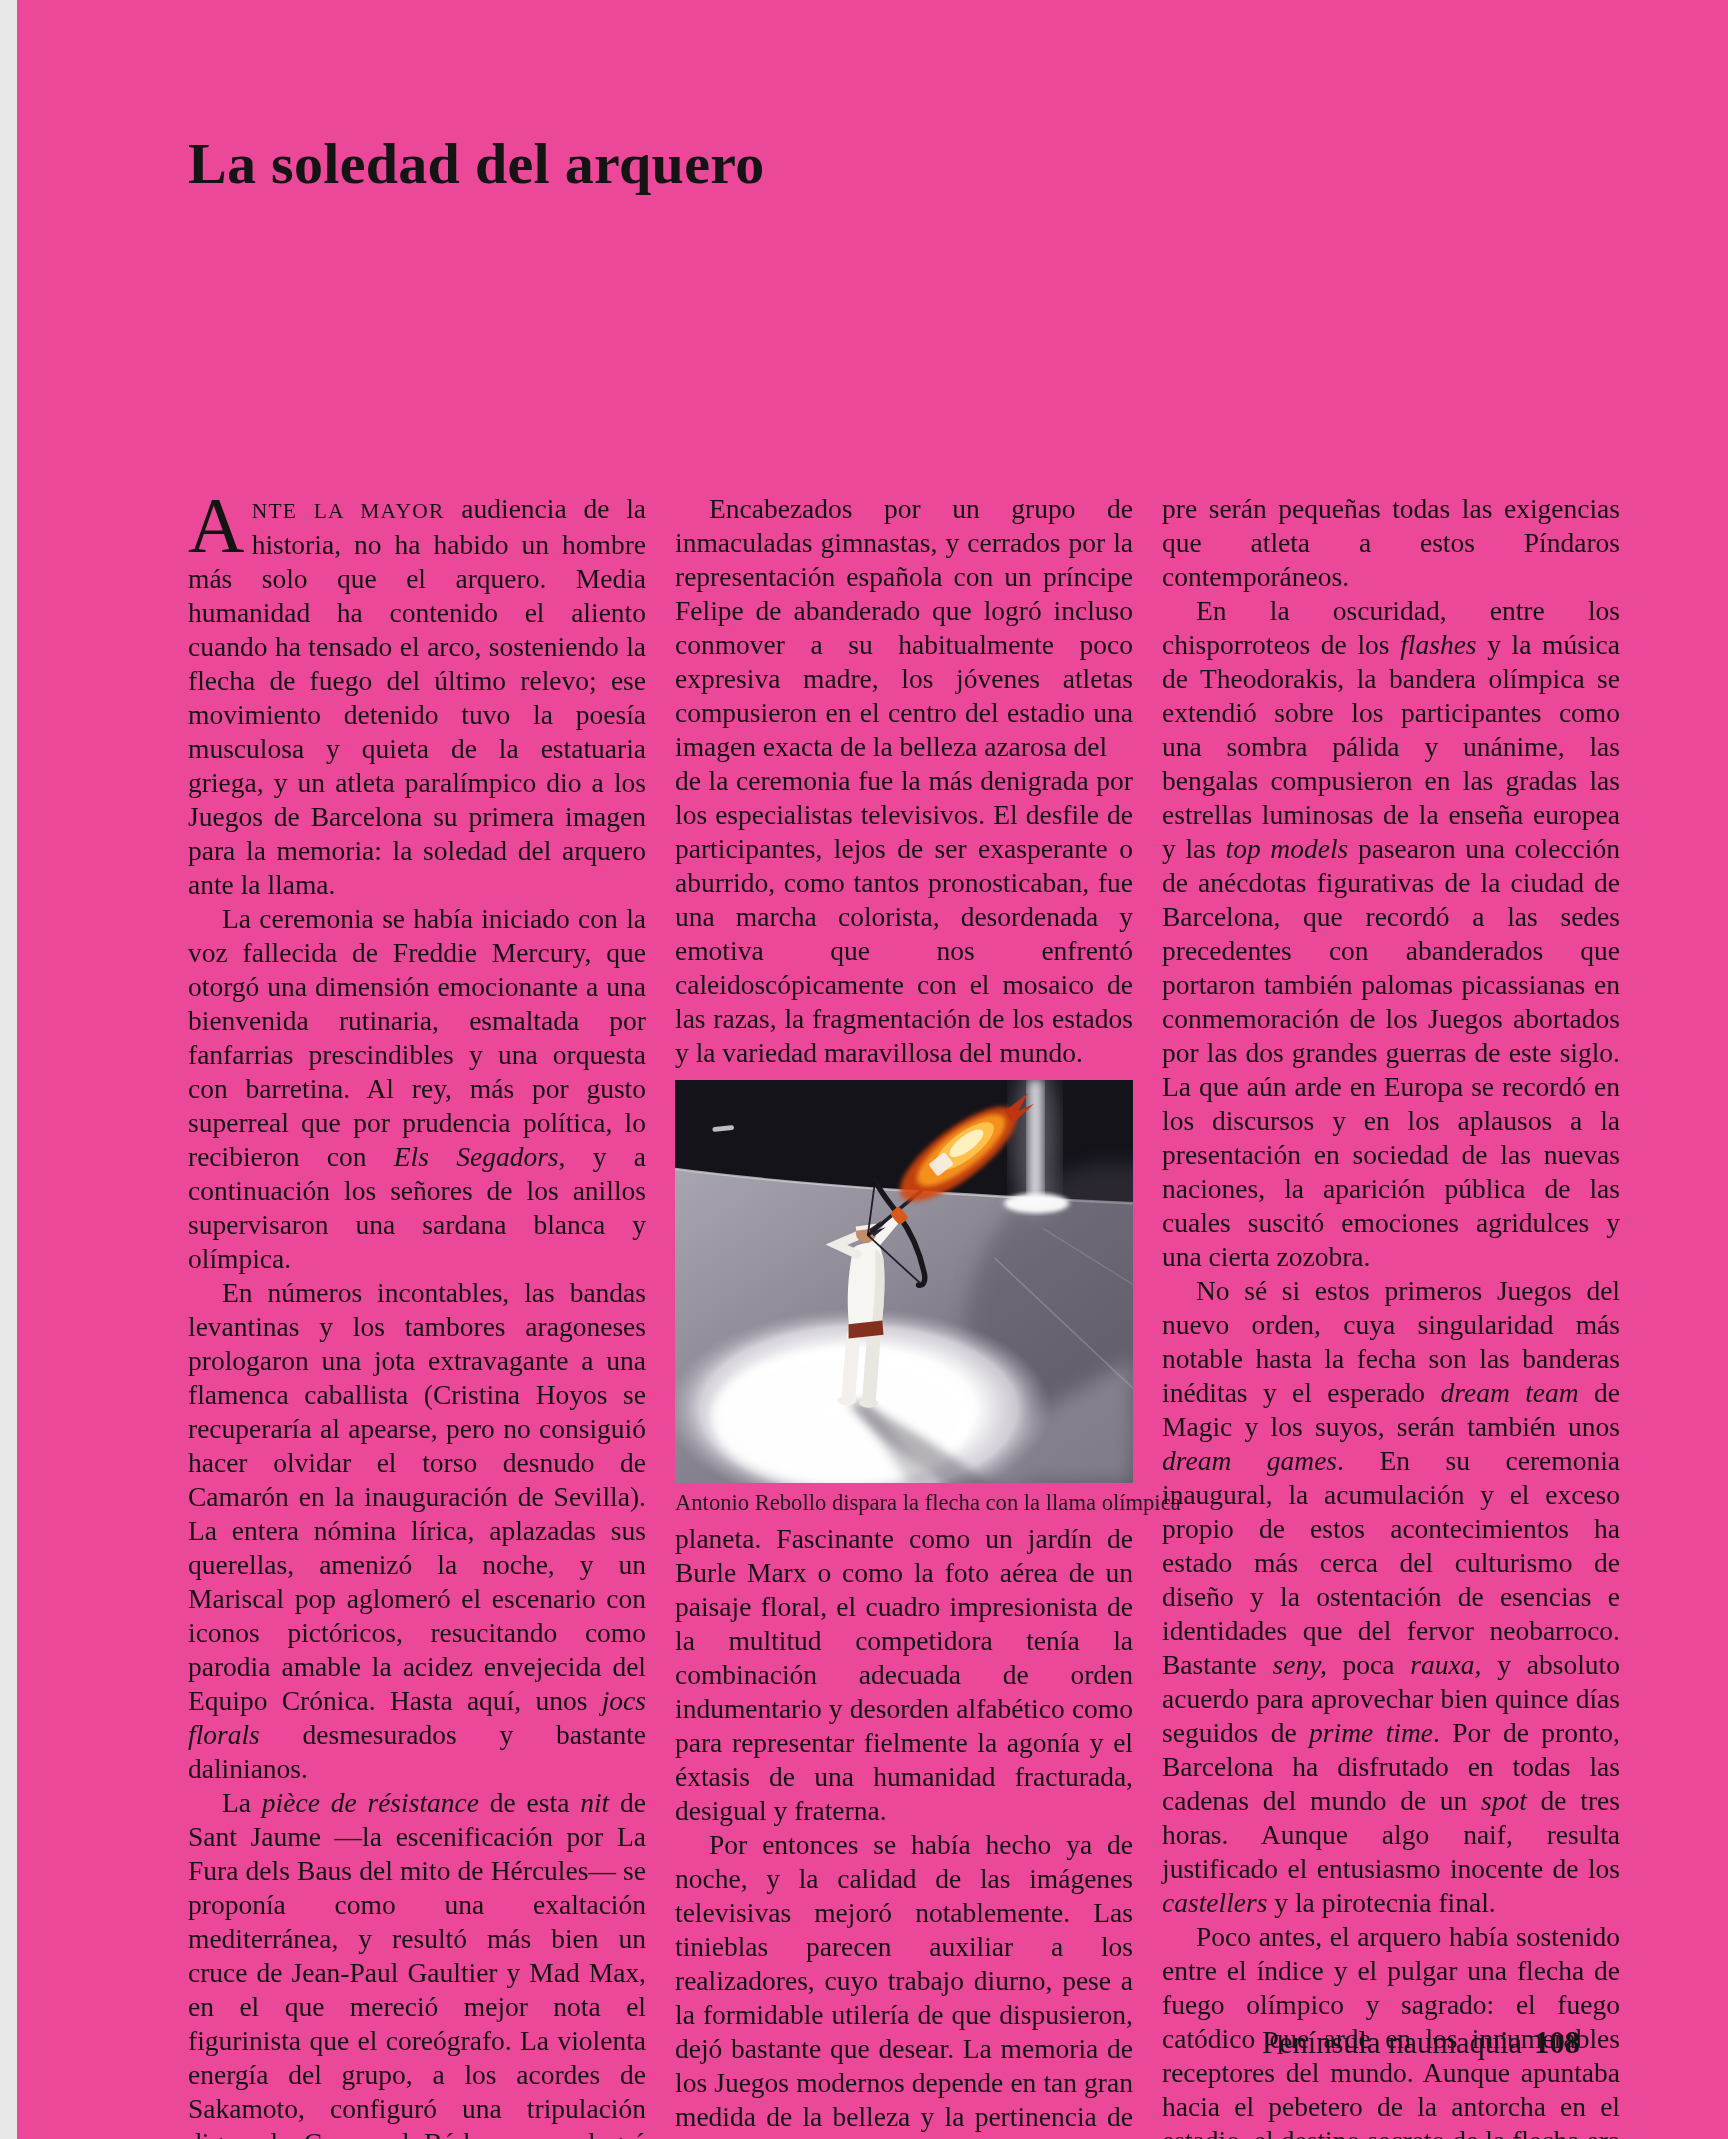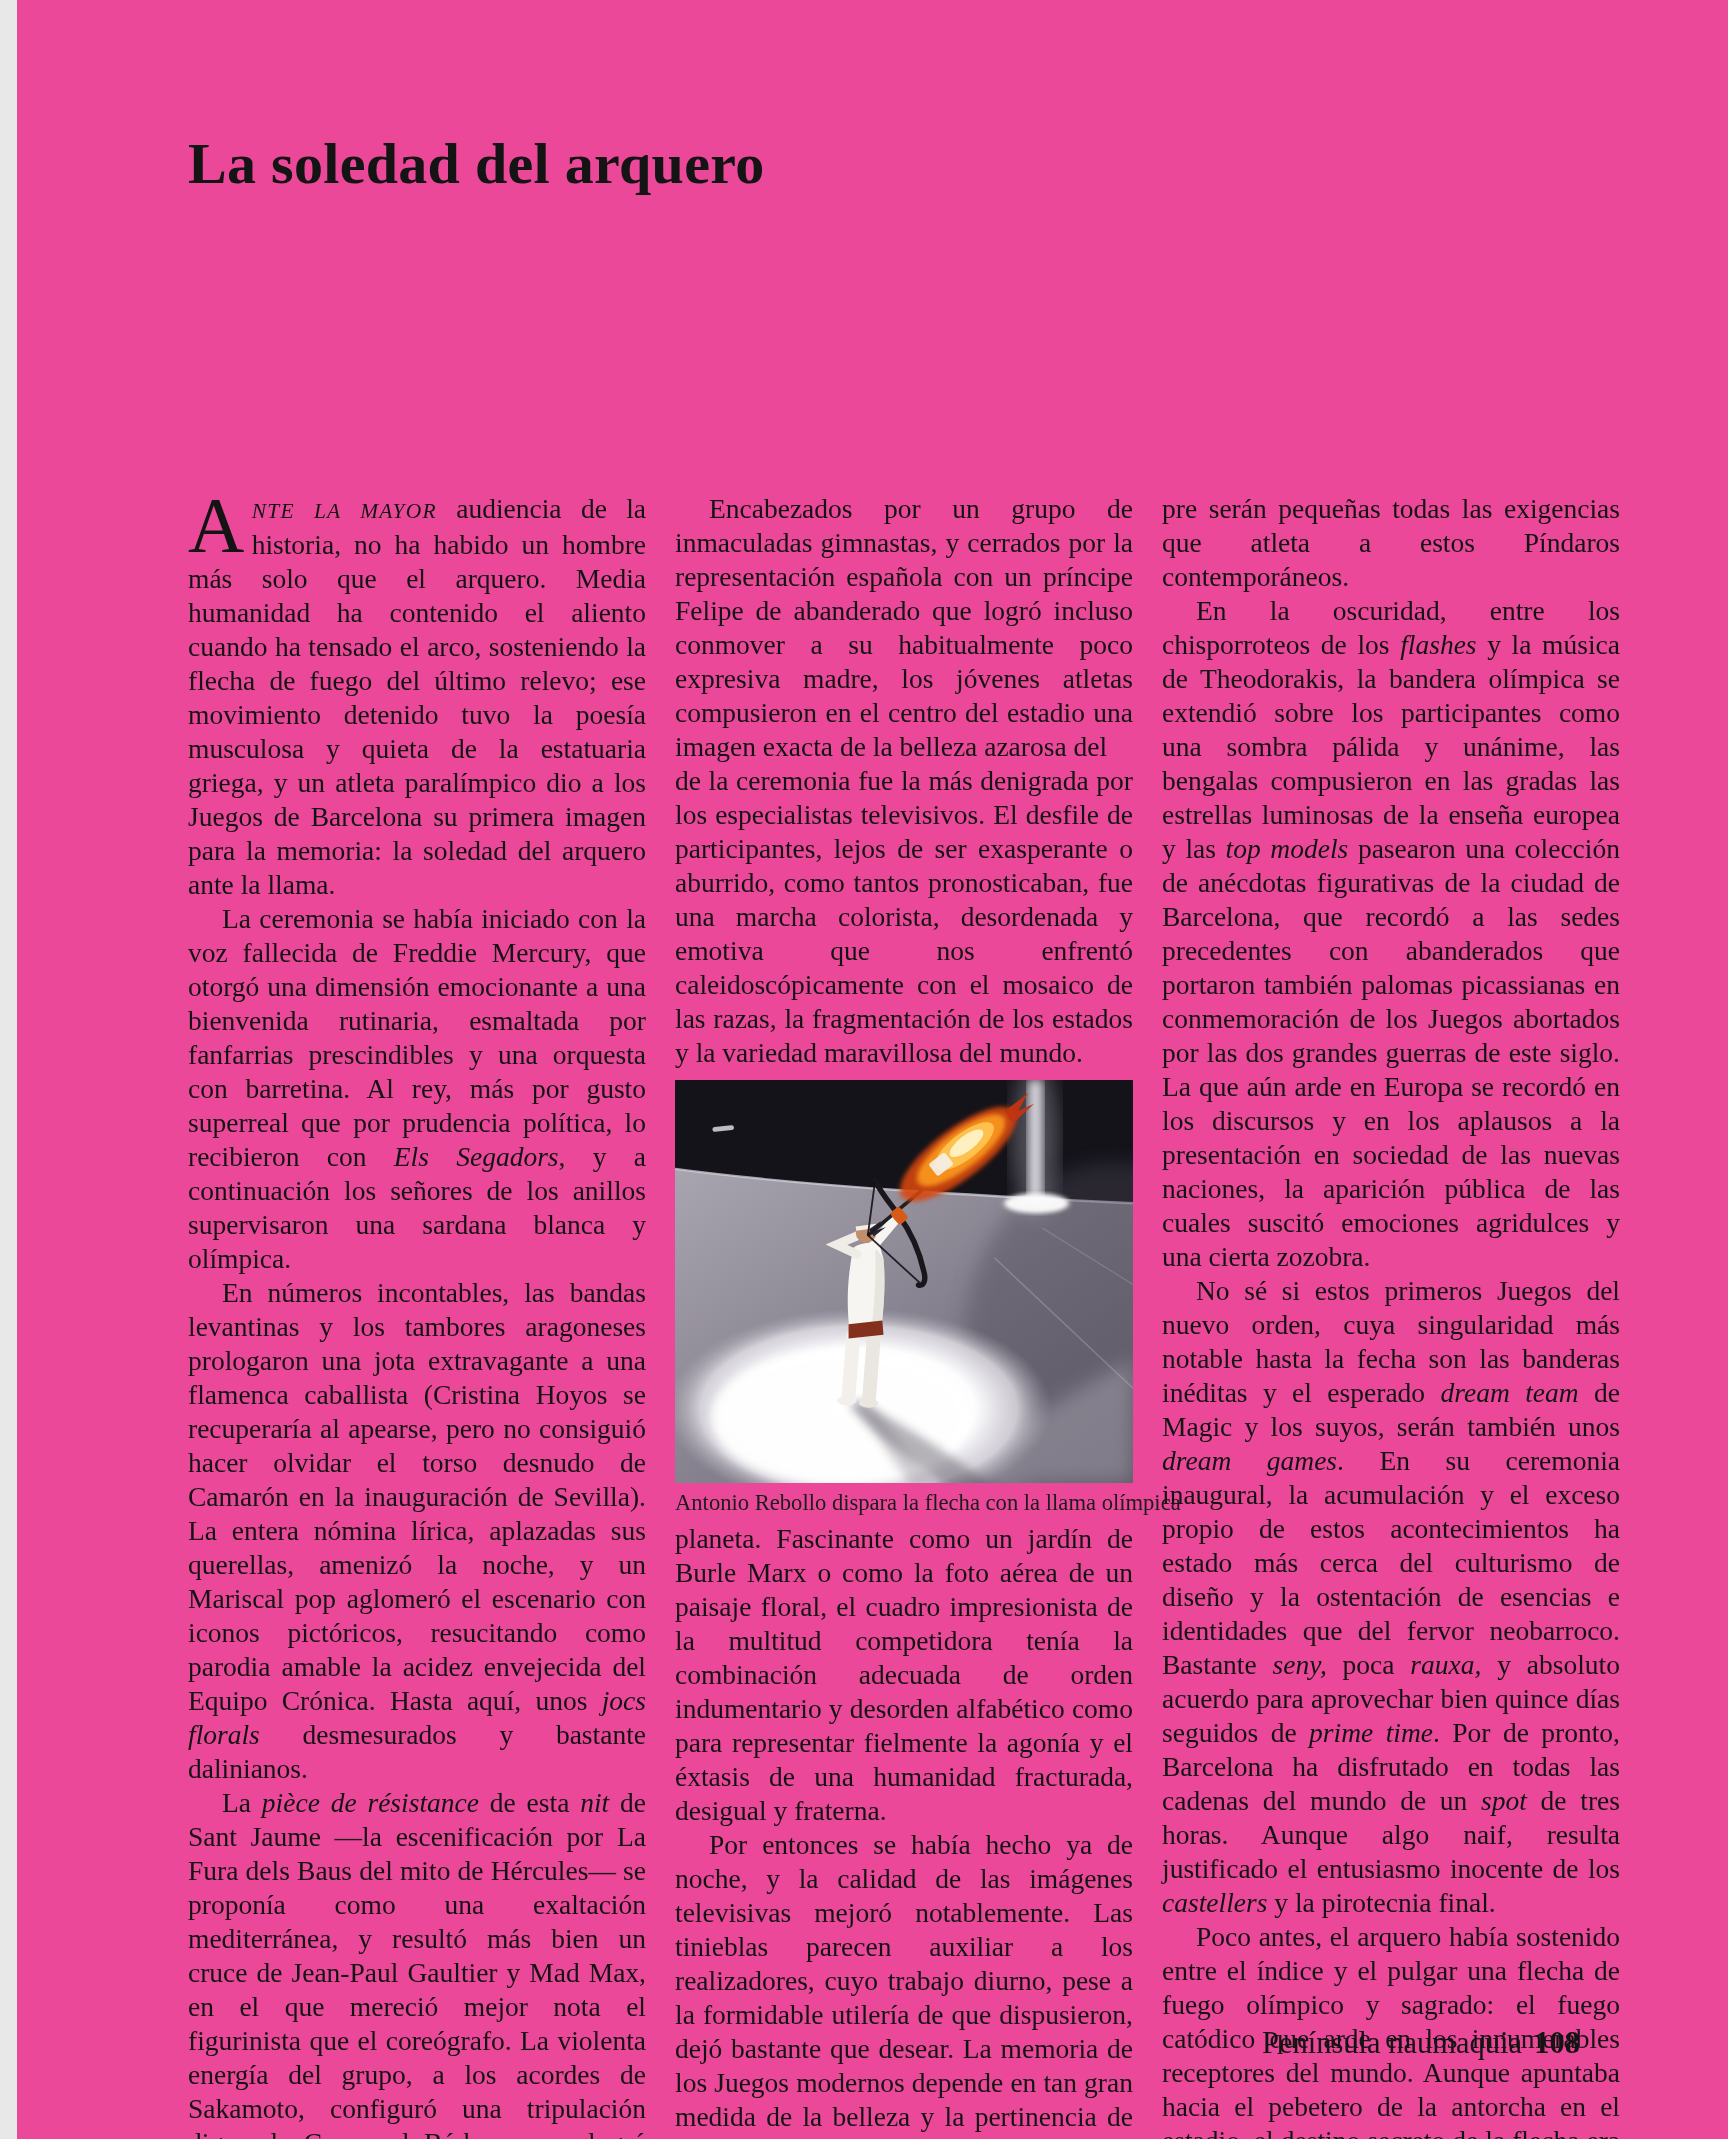--- a/index.html
+++ b/index.html
@@ -12,21 +12,21 @@
   h2 { margin:7.3px 0 0 1.2px; font-size:37px; line-height:39px; font-style:italic; font-weight:normal; }
   .columns {
     position:absolute; left:171px; top:492px; width:1432px;
     display:flex; gap:29px; align-items:flex-start;
   }
   .col { width:458px; font-size:27.5px; line-height:34px; text-align:justify; hyphens:auto; }
   .para { margin:0; text-indent:34px; }
   .para.noindent { text-indent:0; }
   .para .it { font-style:italic; }
   .dropcap { float:left; font-size:78px; line-height:63px; padding:1.2px 7.3px 0 0; }
-  .smallcaps { font-size:0.78em; letter-spacing:0.06em;font-style:italic; }
+  .smallcaps { font-size:0.78em; letter-spacing:0.06em; }
   figure { margin:9.8px 0 6.1px 0; width:552px; }
   .photo { width:458px; height:403px; }
   .photo svg { display:block; width:100%; height:100%; }
   figcaption { font-size:22.6px; line-height:27px; text-align:left; margin-top:6.1px; color:#1c1c1c; }
   footer {
     position:absolute; top:2026px; right:165px; font-size:30.5px; line-height:34px;
     text-align:right;
   }
   footer .pagenum { font-weight:bold; margin-left:12.2px; }
 </style>

